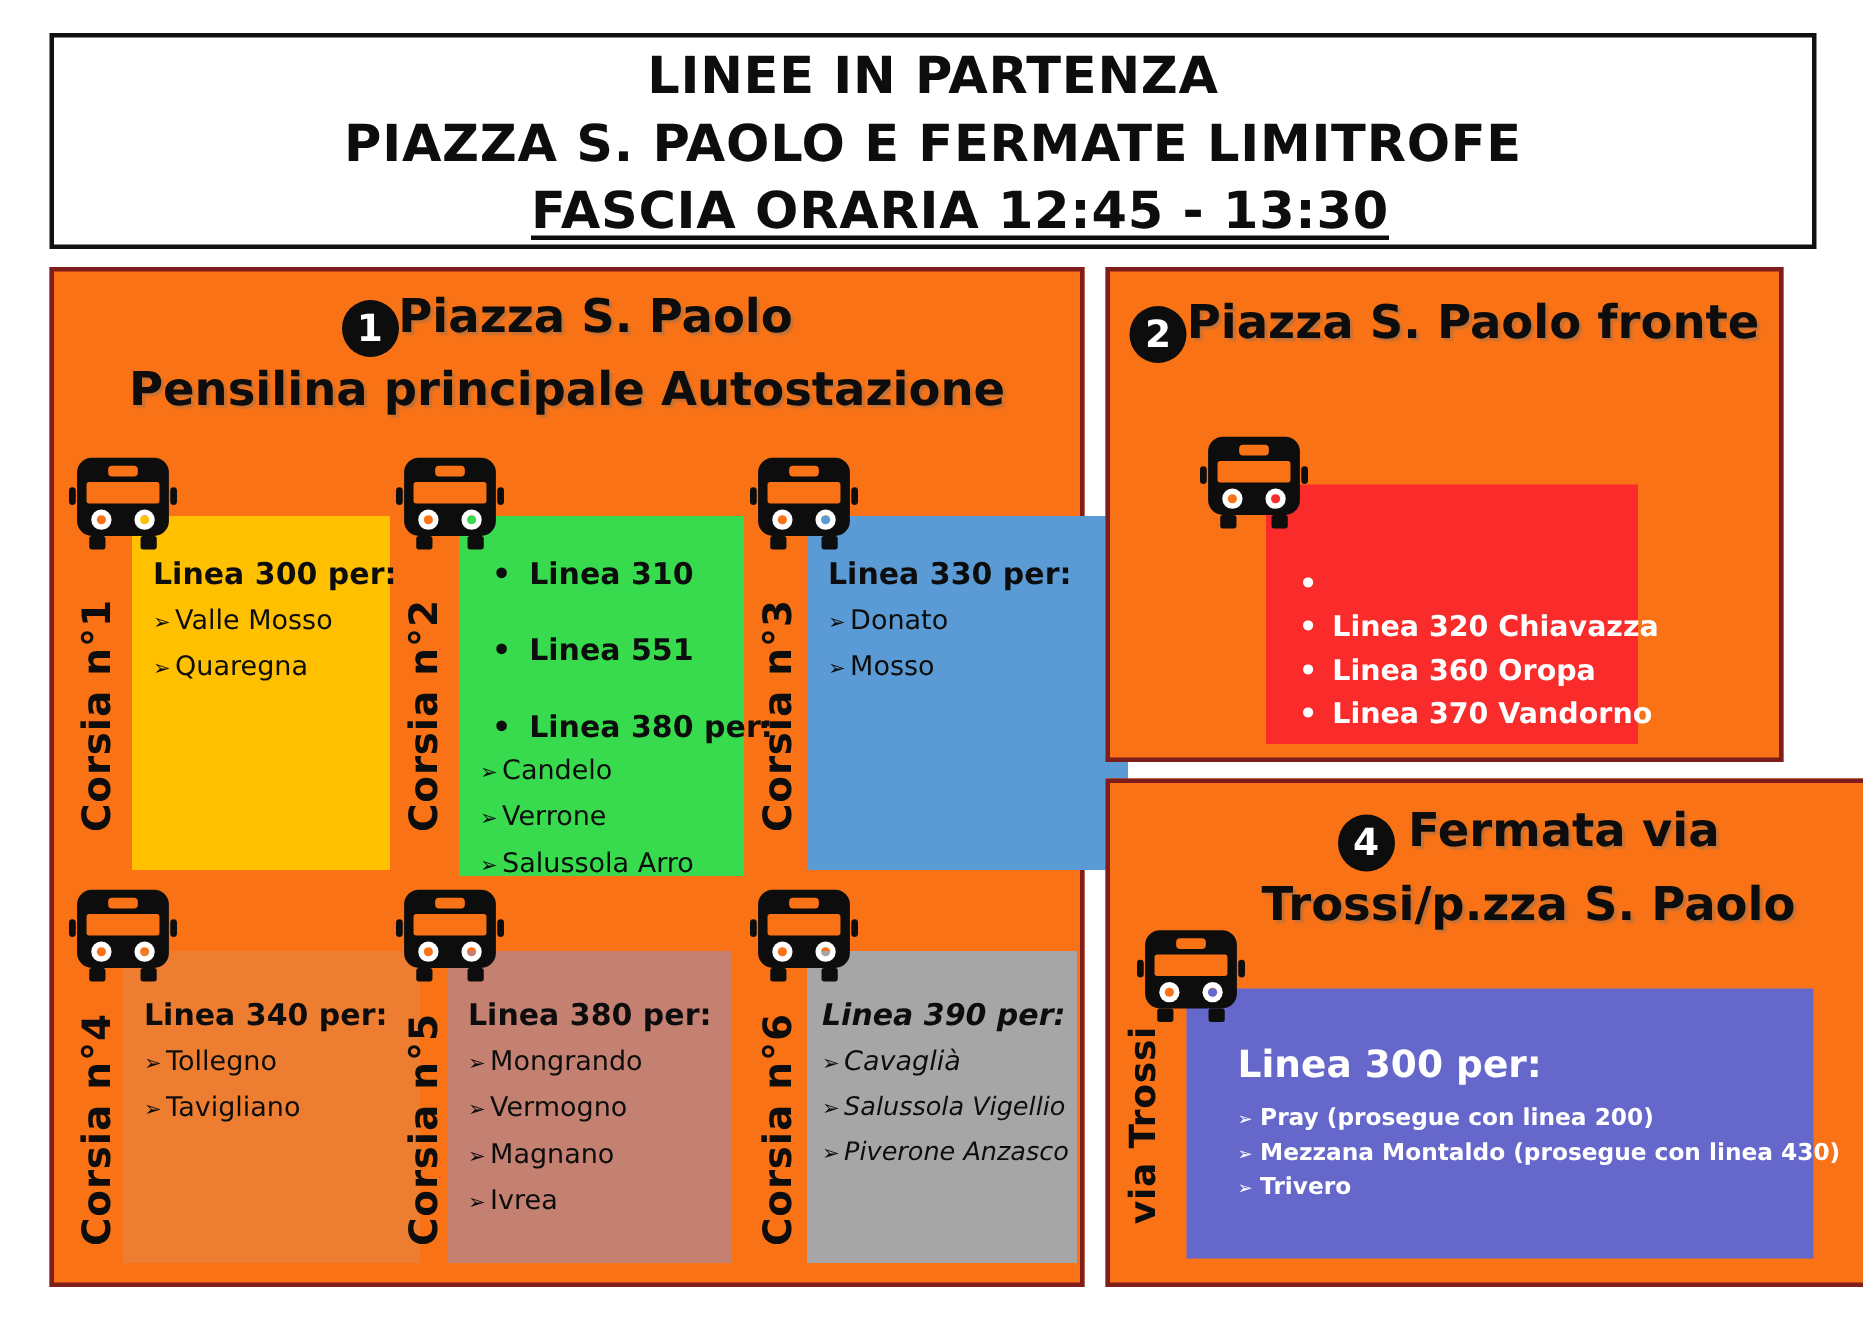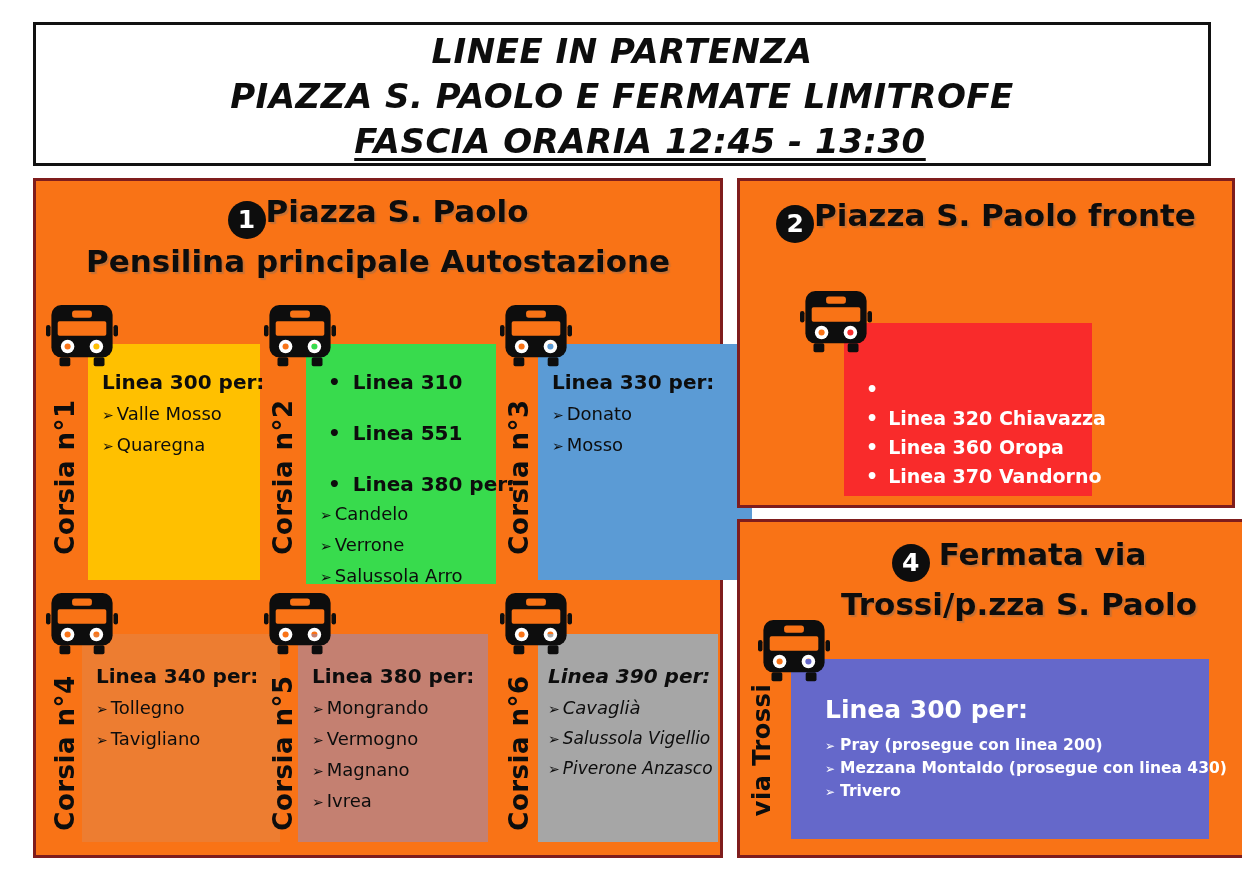--- a/index.html
+++ b/index.html
@@ -2,27 +2,27 @@
 <html><head>
 <meta charset="utf-8">
 <style>
   html,body{margin:0;padding:0;background:#e8e8e8;}
   .page{position:relative;width:1242px;height:878px;background:#ffffff;
         font-family:"DejaVu Sans","Liberation Sans",sans-serif;color:#0d0d0d;overflow:hidden;}
 
   
   .title-box{position:absolute;left:33px;top:22px;width:1178px;height:144px;
              border:3px solid #111;box-sizing:border-box;text-align:center;padding-top:4px;}
-  .tline{font-size:34px;font-weight:bold;line-height:45px;letter-spacing:.5px;white-space:nowrap;font-style:italic;}
+  .tline{font-size:34px;font-weight:bold;line-height:45px;letter-spacing:.5px;white-space:nowrap;}
   .tline.u{text-decoration:underline;text-decoration-thickness:3px;text-underline-offset:5px;padding-left:36px;}
 
   
   .panel{position:absolute;border:3px solid #7f1d1d;box-sizing:border-box;background:#f97316;}
   .pmain{left:33px;top:178px;width:690px;height:680px;}
-  .p2{left:737px;top:178px;width:498px;height:330px;}
+  .p2{left:737px;top:178px;width:452px;height:330px;}
   .p4{left:737px;top:519px;width:564px;height:339px;}
 
   .phead{text-align:center;font-size:31px;font-weight:bold;line-height:44px;
          text-shadow:2px 2px 1px rgba(110,110,110,.35);white-space:nowrap;}
   .phead-wrap{margin-top:8px;}
   .badge{display:inline-flex;align-items:center;justify-content:center;
          width:38px;height:38px;border-radius:50%;background:#0d0d0d;color:#fff;
          font-size:25px;font-weight:bold;vertical-align:-6px;text-shadow:none;}
   .badge.sp{margin-right:9px;}
 

